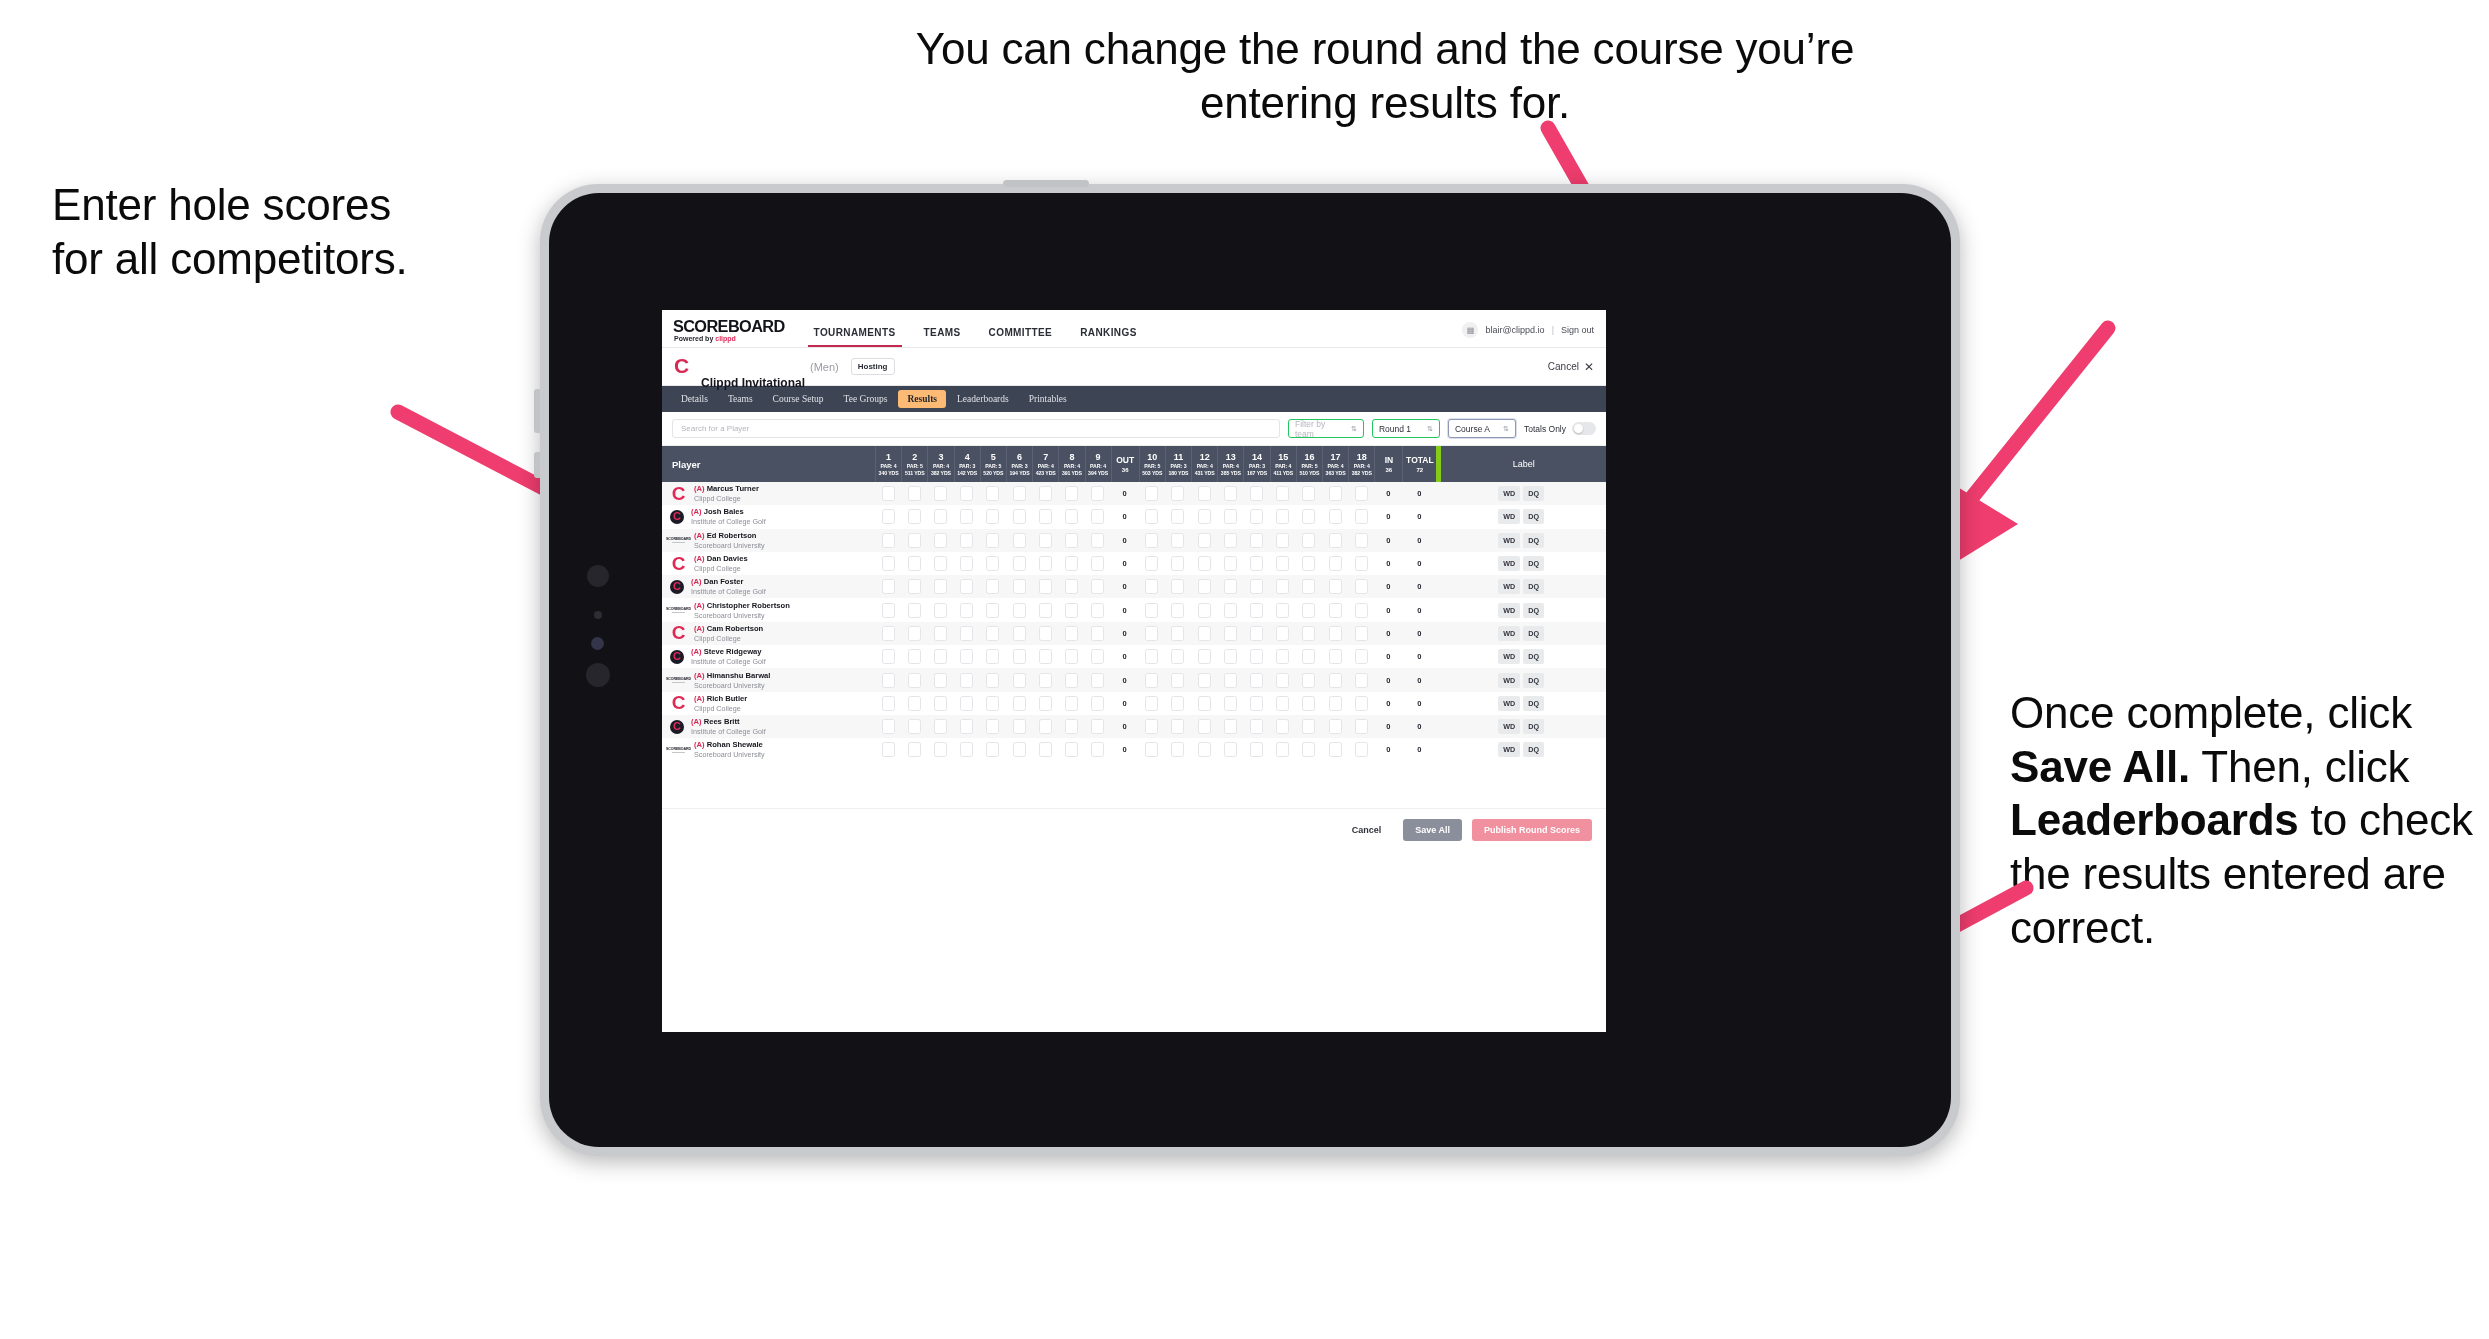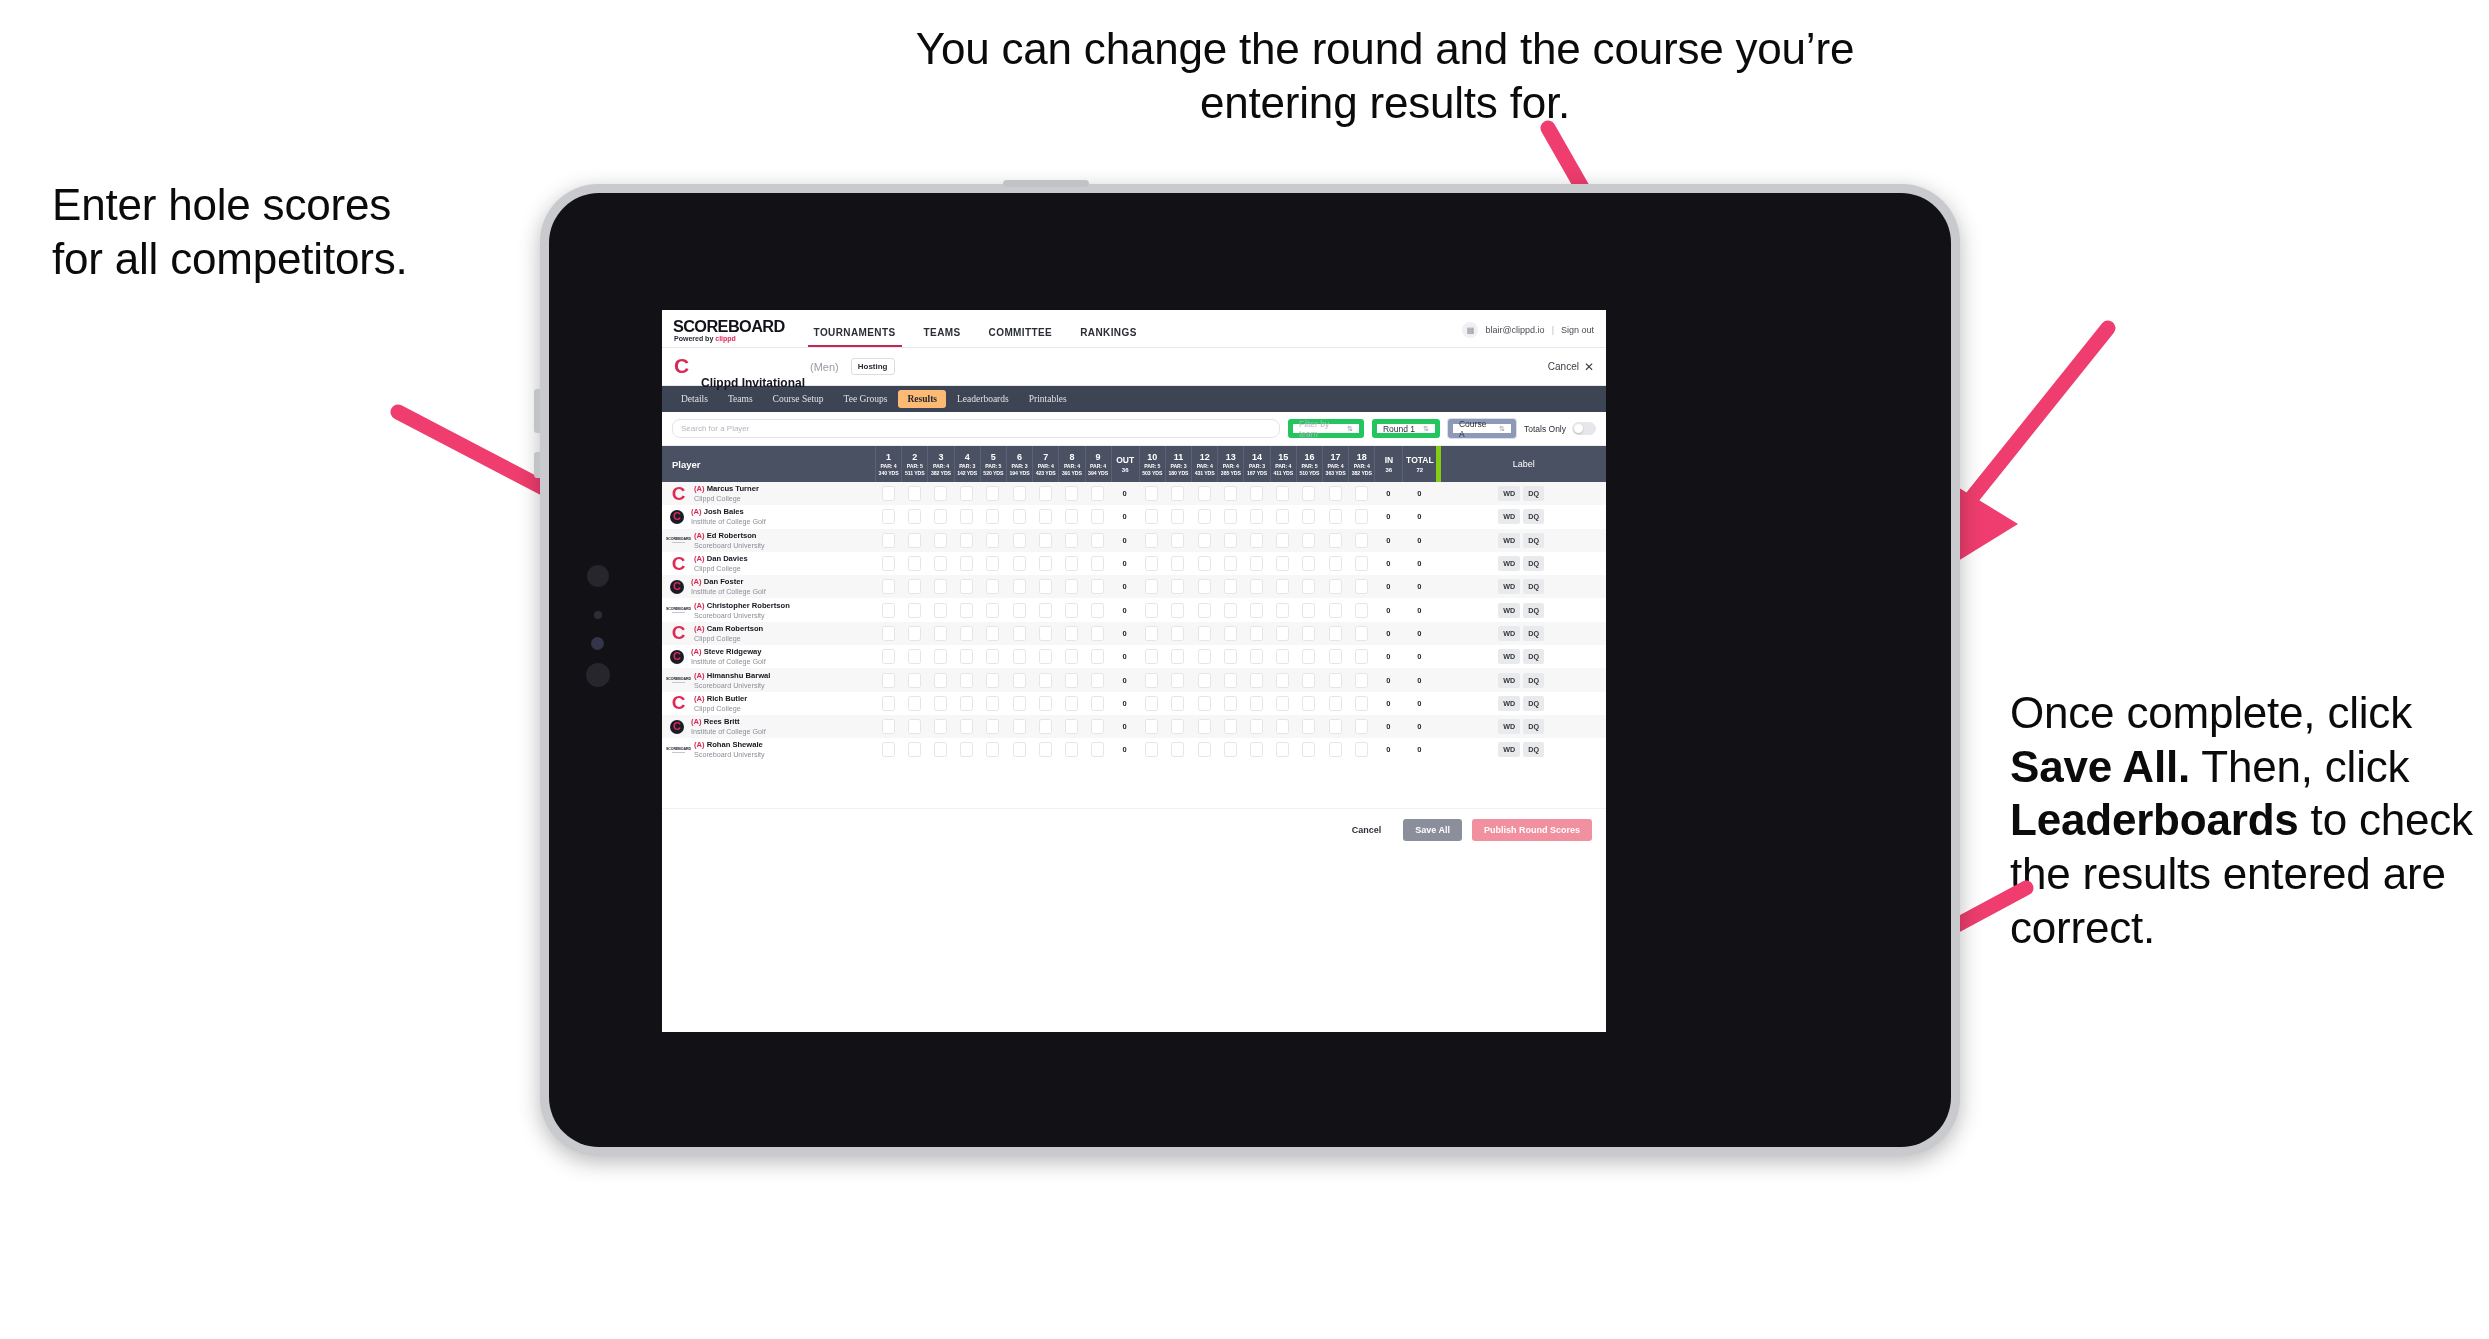--- a/index.html
+++ b/index.html
@@ -121,26 +121,26 @@
     font-size: 9.5px; color:#dfe1e6; padding:4px 9px; border-radius:3px; white-space:nowrap;font-family:Liberation Serif, serif;
   }
   #subnav .it.active { background:#fdba74; color:#23252e; font-weight:600; }
 
   
   #filters {
     height: 34px; background:#fff; display:flex; align-items:center;
     padding: 0 10px; gap: 8px; border-bottom:1px solid #eceded;
   }
   #search {
-    flex: 1; height: 19px; border:1px solid #e3e4e7; border-radius:8px;
+    flex: 1; height: 19px; border:1px solid #e3e4e7; border-radius:3px;
     display:flex; align-items:center; padding:0 8px;
     font-size: 8px; color:#b4b6bd;
   }
   .sel {
-    height: 19px; border:5px solid #22c55e; border-radius:3px;
+    height: 19px; border:1px solid #22c55e; border-radius:3px;
     display:flex; align-items:center; gap:7px; padding:0 6px;
     font-size: 8.5px; color:#2d2f38; background:#fff;
   }
   .sel.placeholder { color:#b4b6bd; }
   .sel.focus { border-color:#8e99b8; box-shadow:0 0 0 1px rgba(110,125,170,.25); }
   .sel .chev { color:#9a9ca5; font-size:7px; line-height:7px; }
   #sel-team { width: 76px; }
   #sel-round { width: 68px; }
   #sel-course { width: 68px; }
   #totals-wrap { display:flex; align-items:center; gap:6px; font-size:8.5px; color:#2d2f38; }

